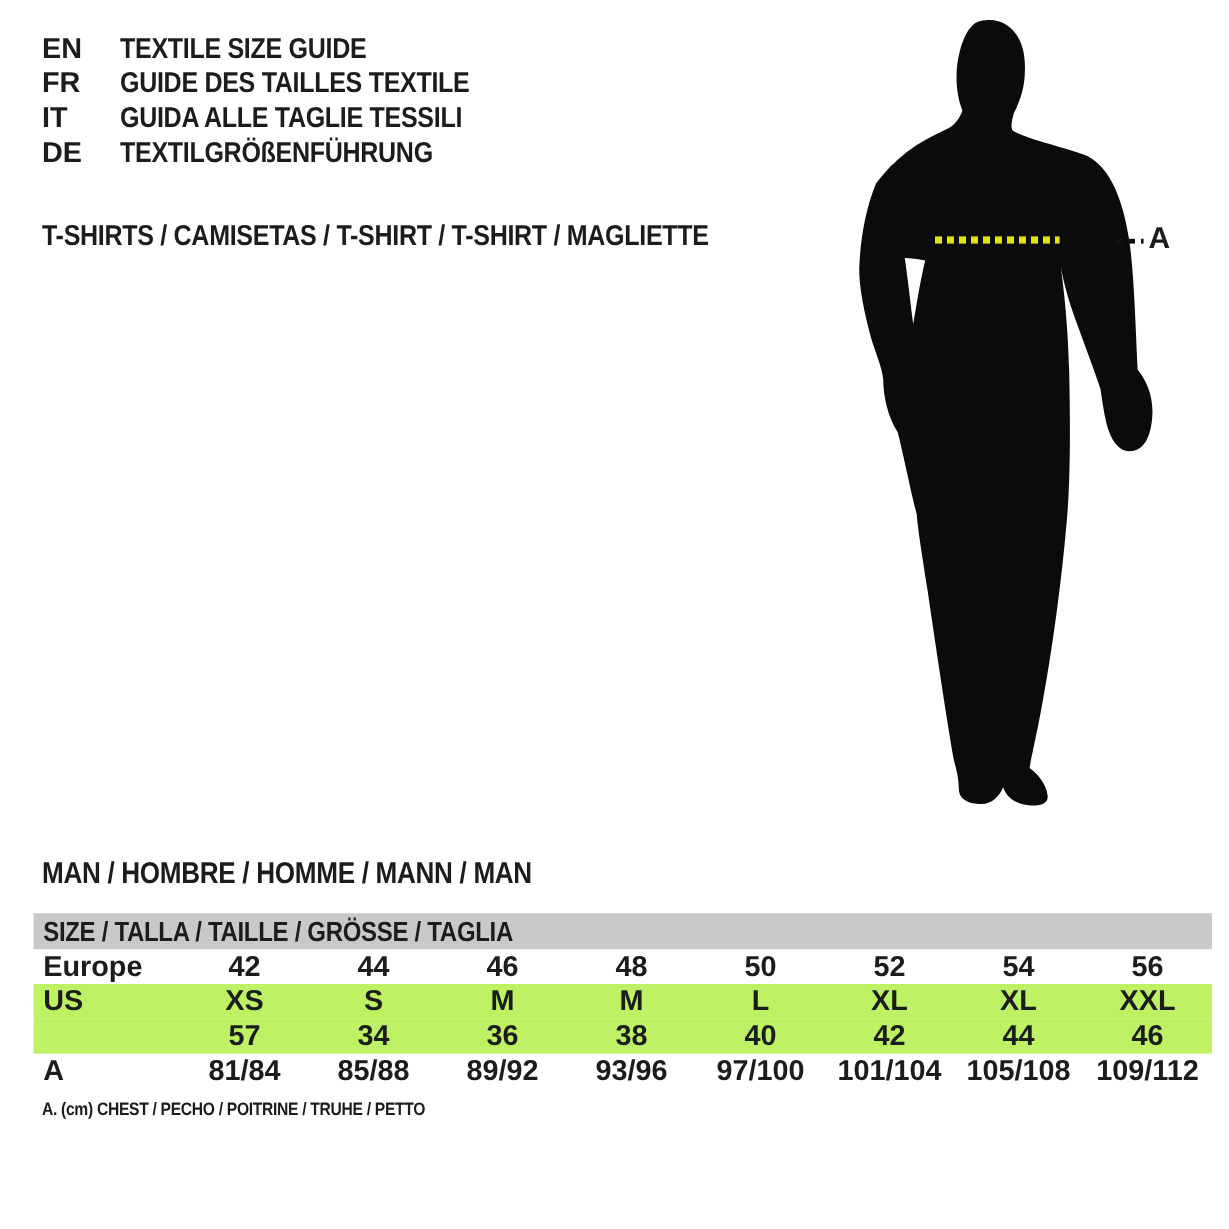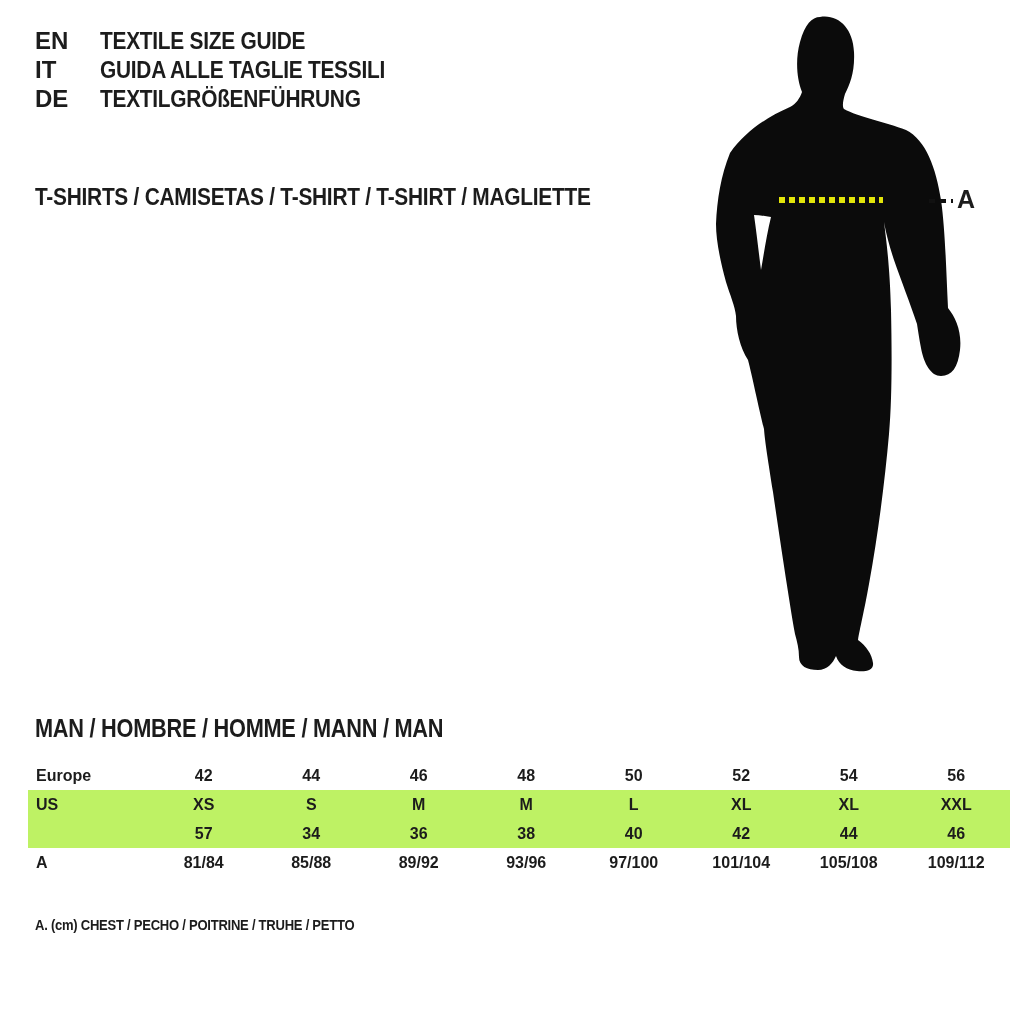--- a/index.html
+++ b/index.html
@@ -29,34 +29,38 @@
     position:absolute;left:929px;top:199px;width:24px;height:4px;
     background:repeating-linear-gradient(to right,#111 0 6px,transparent 6px 11px);
   }
   .measure-label{position:absolute;left:957px;top:185px;font-size:25px;font-weight:bold;}
   
   .size-table{position:absolute;left:28px;top:761px;width:982px;font-weight:bold;}
   .t-header{
     height:30px;line-height:30px;background:#c9c9c9;font-size:23px;
     padding-left:8px;box-sizing:border-box;
   }
-  .t-row{display:flex;height:29px;line-height:29px;font-size:16px;}
+  .t-row{display:flex;height:29px;line-height:29px;font-size:24px;}
   .t-row.shaded{background:#bef264;}
   .t-label{flex:0 0 122px;padding-left:8px;box-sizing:border-box;text-align:left;}
   .t-cell{flex:1 1 0;text-align:center;}
 </style>
 </head>
 <body>
 
 <div class="page">
 
   <div class="lang-list">
     <div class="lang-row">
       <span class="lang-code">EN</span>
       <span class="cond">TEXTILE SIZE GUIDE</span>
+    </div>
+    <div class="lang-row">
+      <span class="lang-code">FR</span>
+      <span class="cond">GUIDE DES TAILLES TEXTILE</span>
     </div>
     <div class="lang-row">
       <span class="lang-code">IT</span>
       <span class="cond">GUIDA ALLE TAGLIE TESSILI</span>
     </div>
     <div class="lang-row">
       <span class="lang-code">DE</span>
       <span class="cond">TEXTILGRÖßENFÜHRUNG</span>
     </div>
   </div>
@@ -111,20 +115,23 @@
 
   <div class="chest-line"></div>
   <div class="leader-line"></div>
   <div class="measure-label">A</div>
 
   <div class="man-heading">
     <span class="cond">MAN / HOMBRE / HOMME / MANN / MAN</span>
   </div>
 
   <div class="size-table">
+    <div class="t-header">
+      <span class="cond">SIZE / TALLA / TAILLE / GRÖSSE / TAGLIA</span>
+    </div>
     <div class="t-row">
       <div class="t-label">Europe</div>
       <div class="t-cell">42</div>
       <div class="t-cell">44</div>
       <div class="t-cell">46</div>
       <div class="t-cell">48</div>
       <div class="t-cell">50</div>
       <div class="t-cell">52</div>
       <div class="t-cell">54</div>
       <div class="t-cell">56</div>

